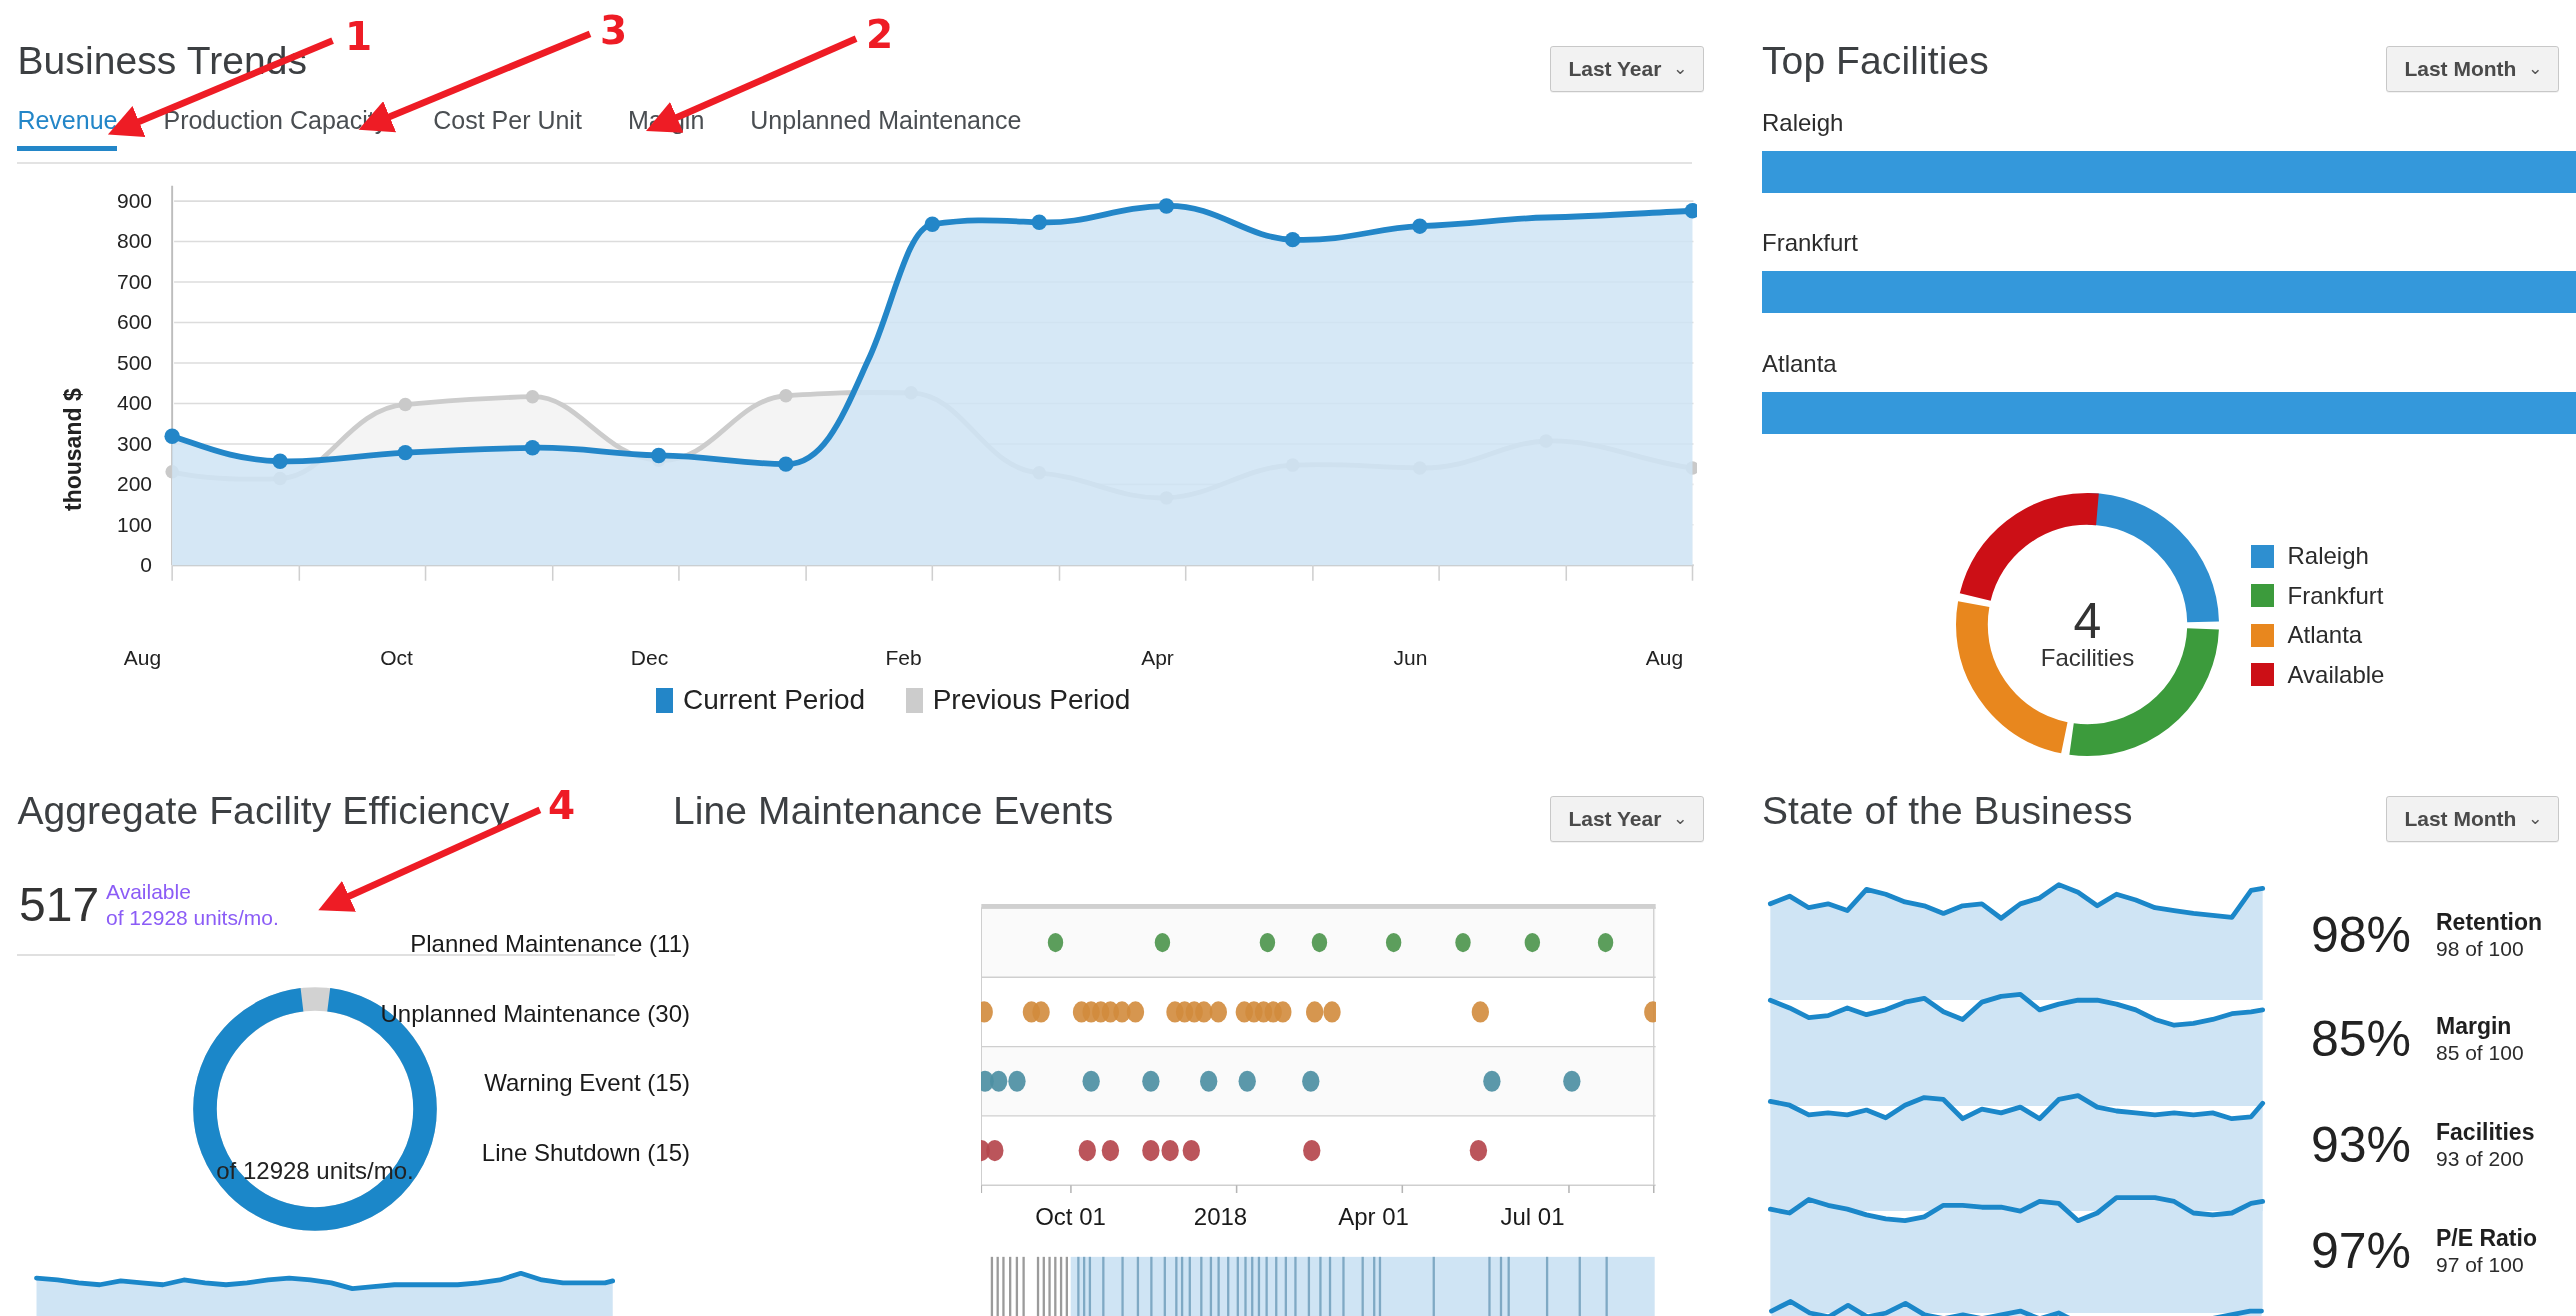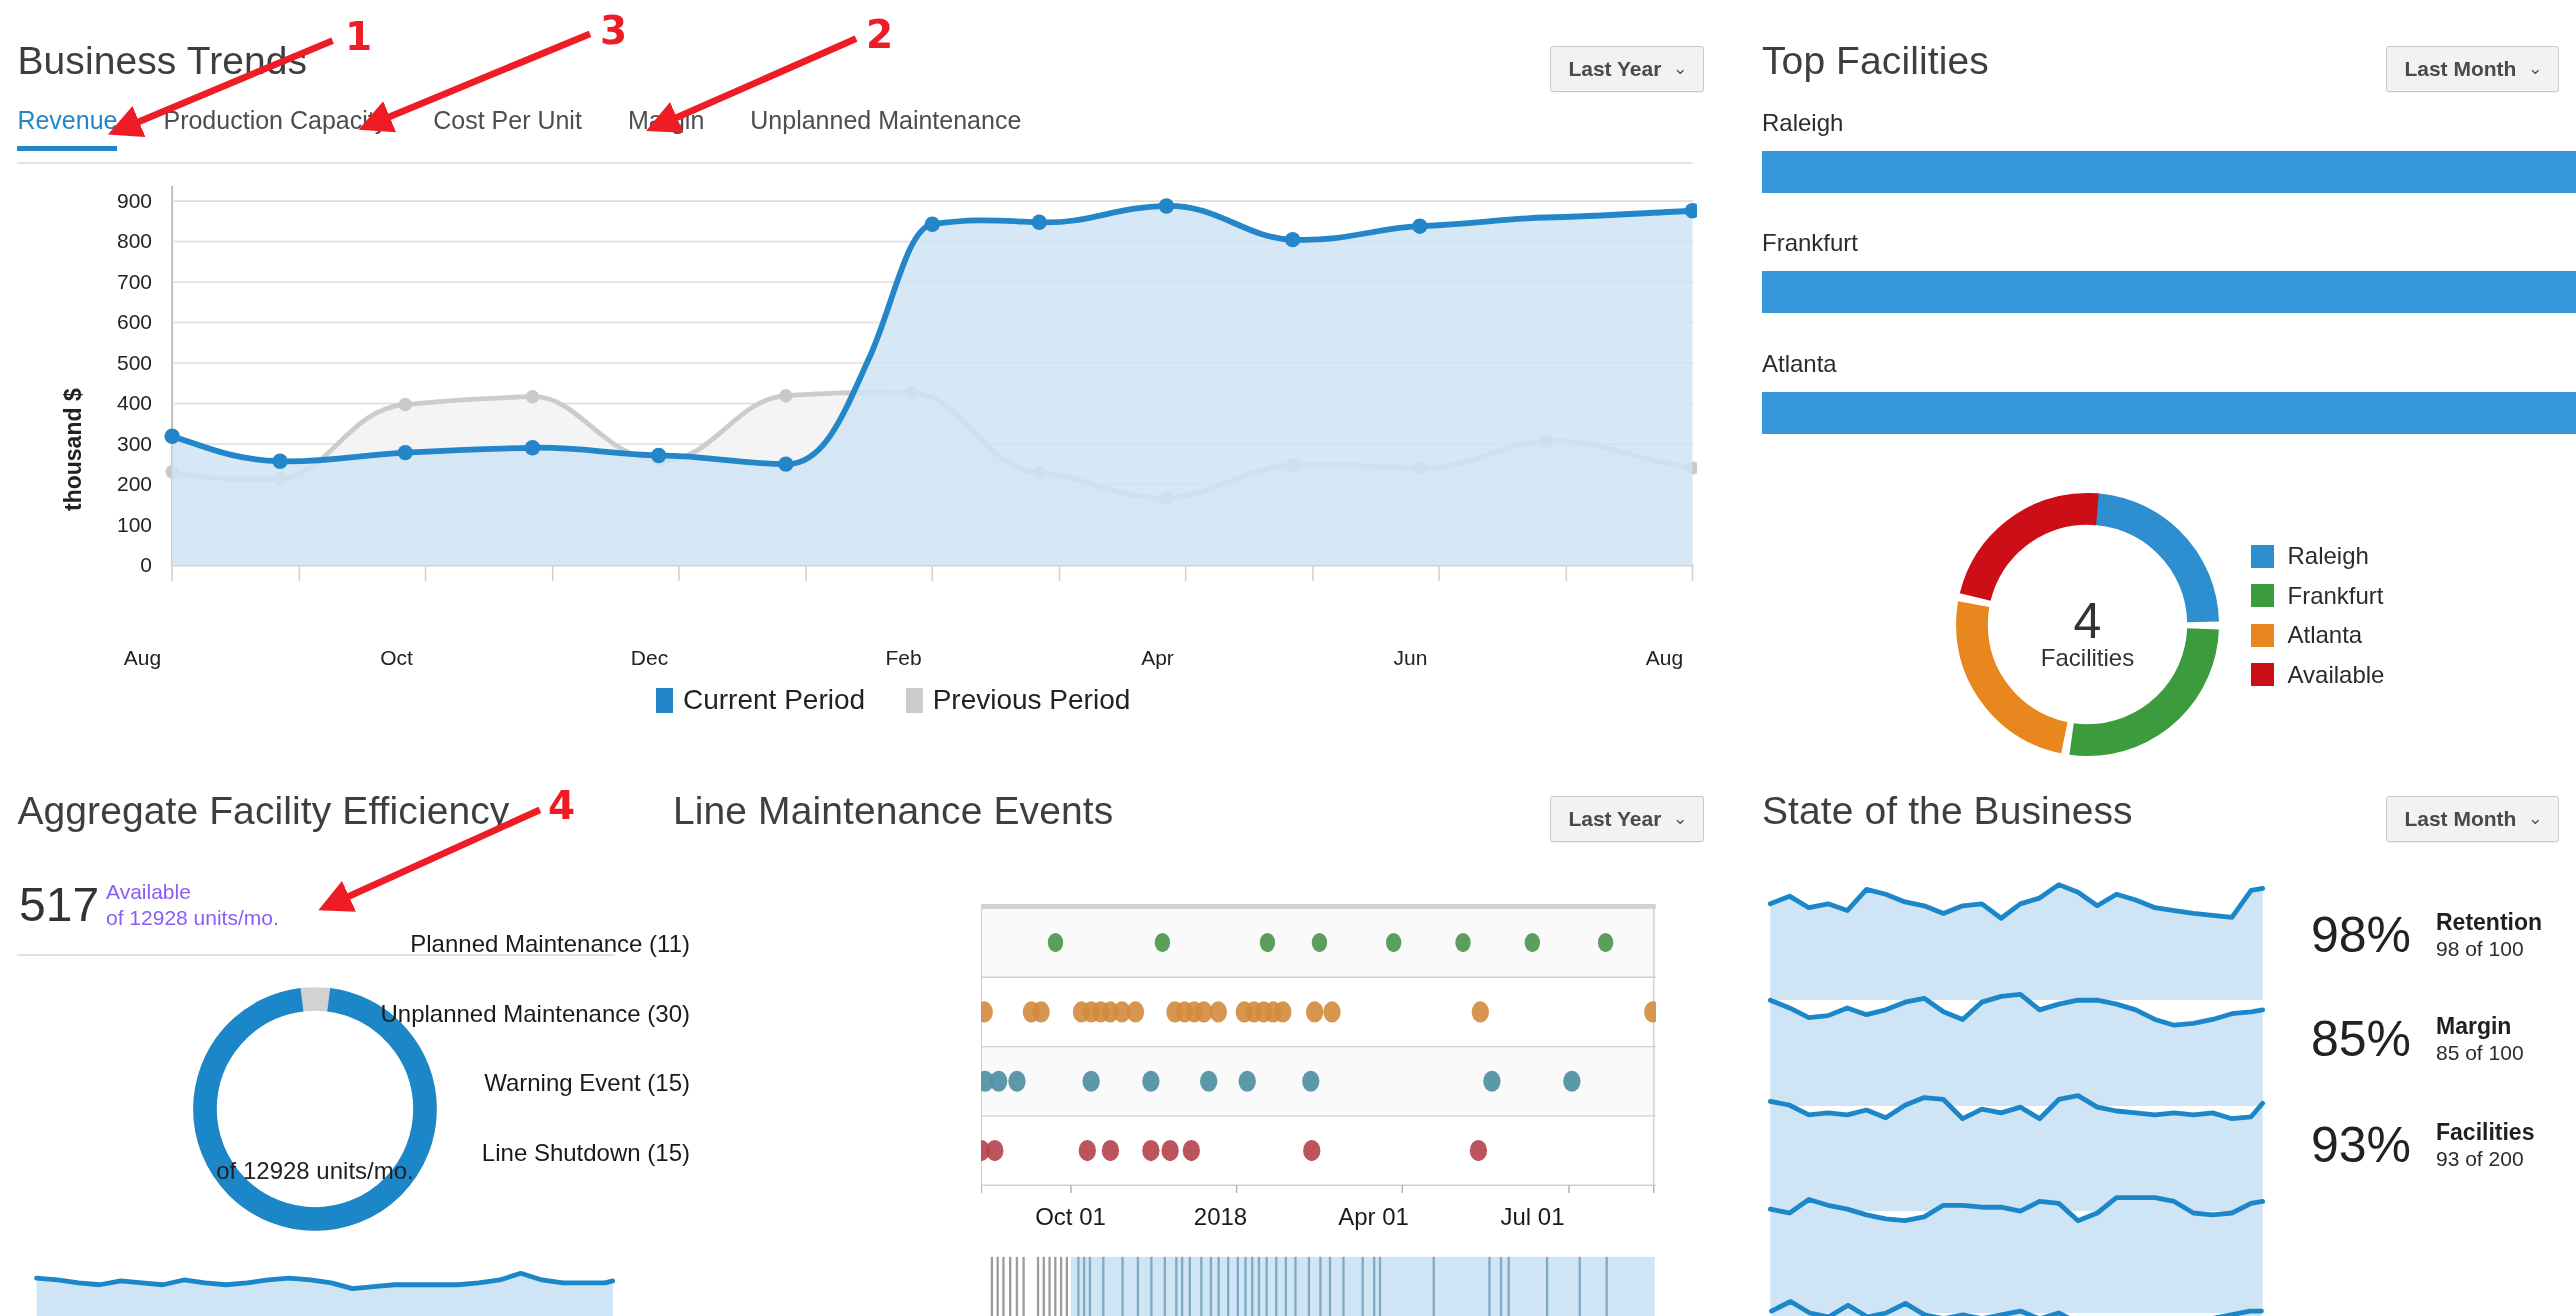--- a/index.html
+++ b/index.html
@@ -642,20 +642,27 @@
   </div>
 
   <svg width="501" height="125" viewBox="0 0 520 130" style="position:absolute; left:1766px; top:1188px;">
     <path fill="#cfe4f4" stroke="none" d="M4,22 L24,26 L44,12 L64,18 L84,22 L104,28 L124,32 L144,34 L164,30 L184,18 L204,18
          L224,20 L244,20 L264,24 L284,14 L304,16 L324,34 L344,26 L364,10 L384,10 L404,10
          L424,14 L444,26 L464,28 L484,26 L504,16 L516,14 L516,130 L4,130 Z"></path>
     <path fill="none" stroke="#1b87c9" stroke-width="5" stroke-linejoin="round" stroke-linecap="round" d="M4,22 L24,26 L44,12 L64,18 L84,22 L104,28 L124,32 L144,34 L164,30 L184,18 L204,18
          L224,20 L244,20 L264,24 L284,14 L304,16 L324,34 L344,26 L364,10 L384,10 L404,10
          L424,14 L444,26 L464,28 L484,26 L504,16 L516,14"></path>
   </svg>
+  <div class="sob-row" style="left:2266px; top:1222px;">
+    <div class="sob-pct">97%</div>
+    <div class="sob-meta">
+      <div class="sob-name">P/E Ratio</div>
+      <div class="sob-of">97 of 100</div>
+    </div>
+  </div>
 
   <svg width="501" height="67" viewBox="0 0 520 70" style="position:absolute; left:1766px; top:1290px;">
     <path fill="#cfe4f4" stroke="none" d="M4,22 L24,12 L44,24 L64,28 L84,16 L104,28 L124,24 L144,14 L164,26 L184,30 L204,26
          L224,30 L244,26 L264,22 L284,30 L304,24 L324,34 L344,42 L364,36 L384,30 L404,34
          L424,42 L444,34 L464,30 L484,26 L504,22 L516,22 L516,70 L4,70 Z"></path>
     <path fill="none" stroke="#1b87c9" stroke-width="5" stroke-linejoin="round" stroke-linecap="round" d="M4,22 L24,12 L44,24 L64,28 L84,16 L104,28 L124,24 L144,14 L164,26 L184,30 L204,26
          L224,30 L244,26 L264,22 L284,30 L304,24 L324,34 L344,42 L364,36 L384,30 L404,34
          L424,42 L444,34 L464,30 L484,26 L504,22 L516,22"></path>
   </svg>
 

